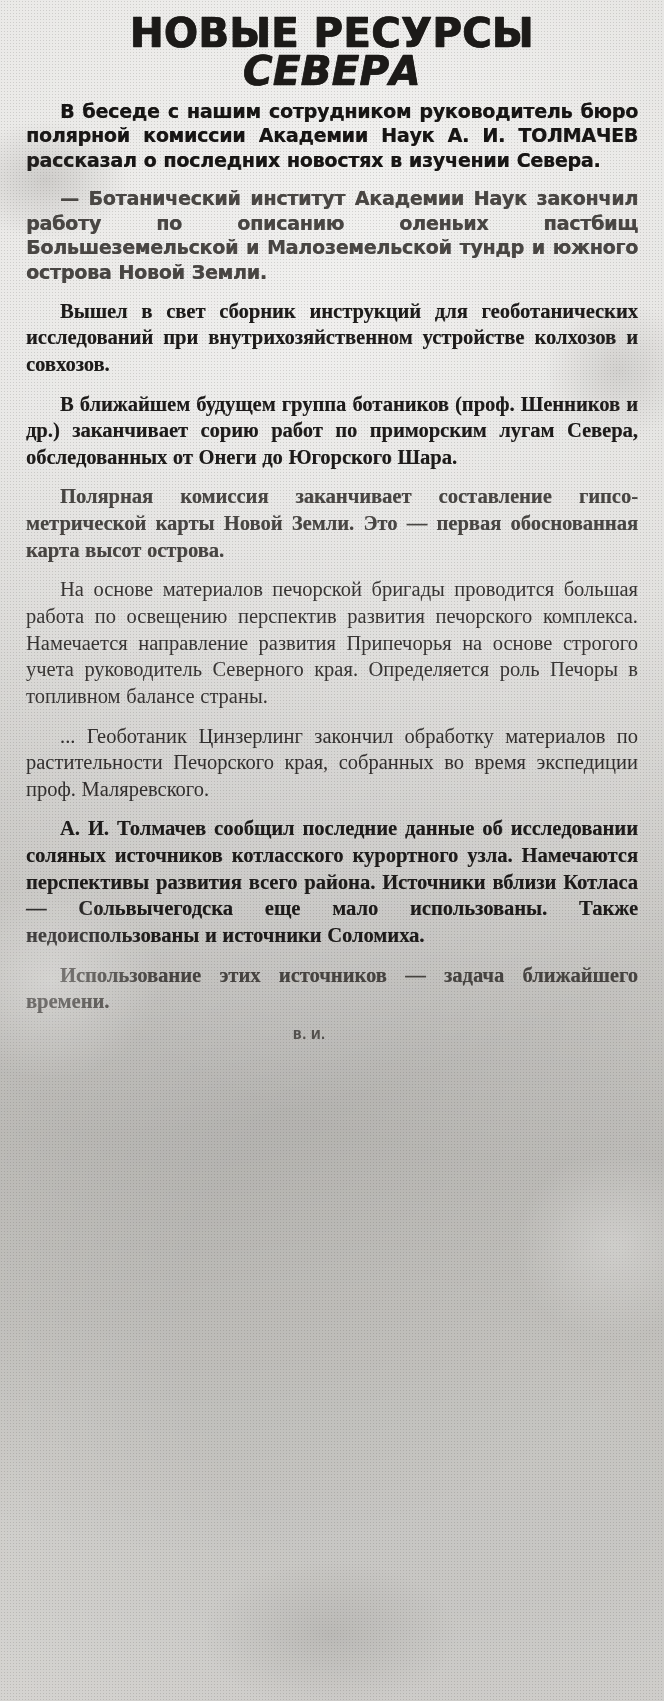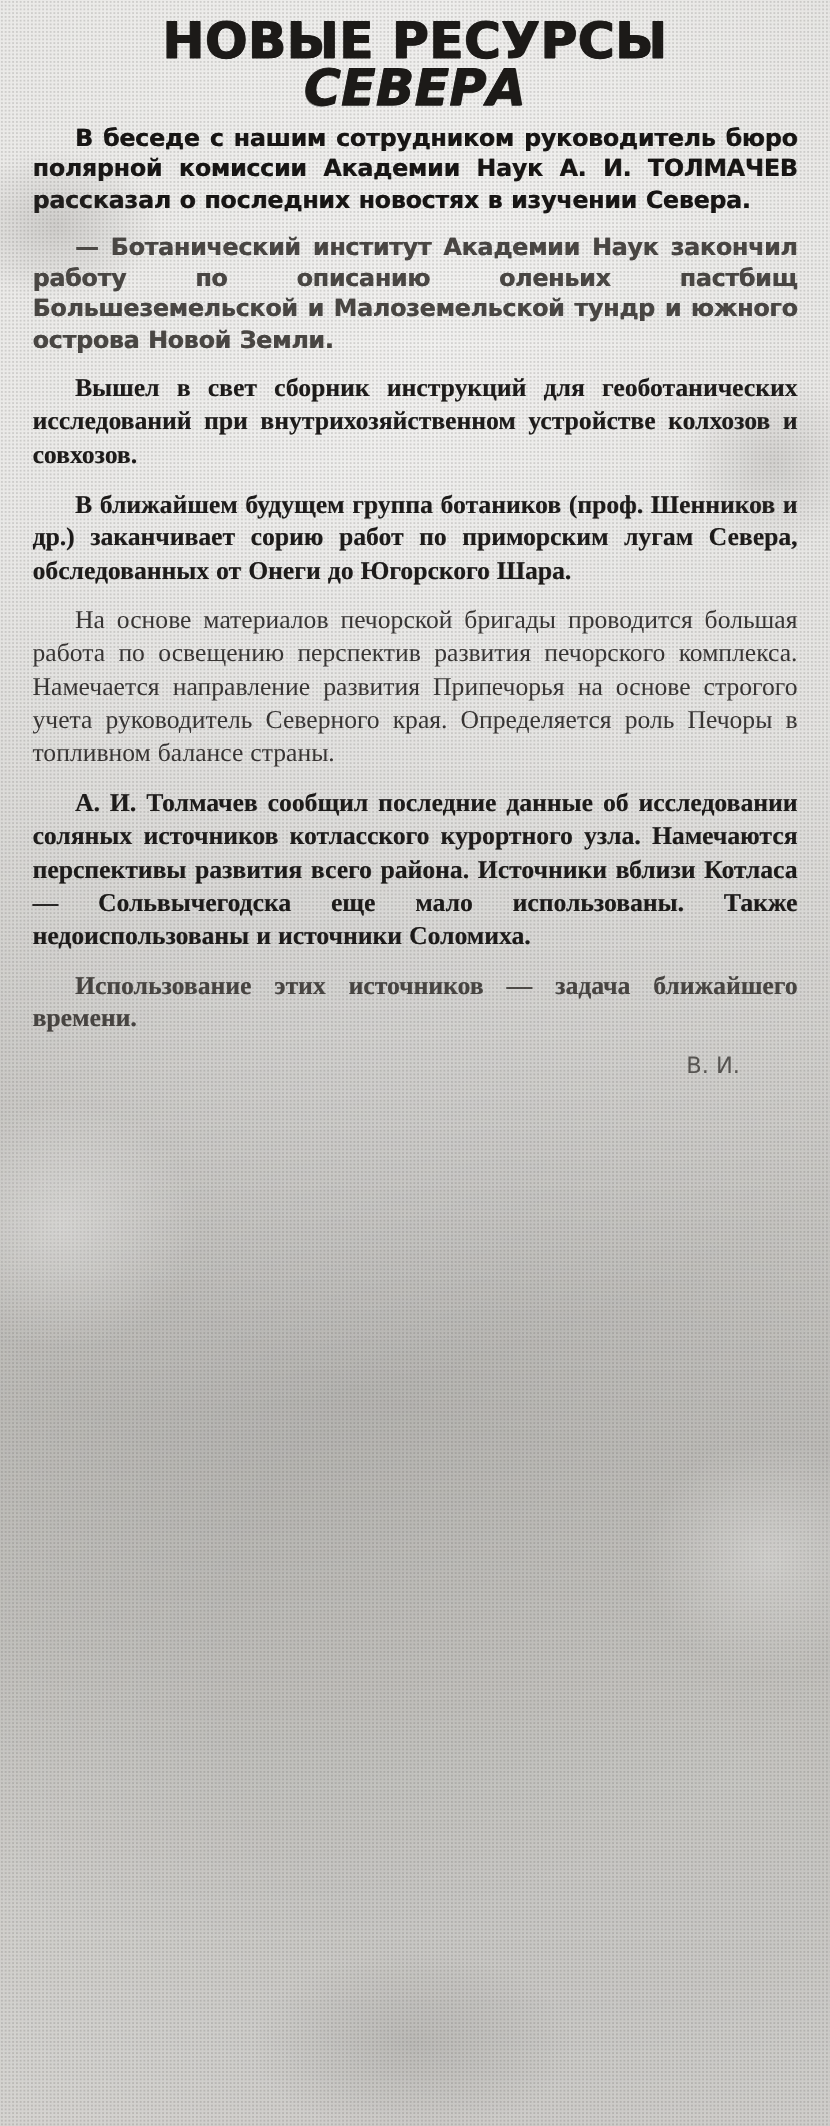--- a/index.html
+++ b/index.html
@@ -89,24 +89,24 @@
     opacity: 0.93;
   }
   p.veryfaded {
     color: #4a4744;
     opacity: 0.9;
   }
   p.mix {
     color: #262322;
   }
   .tail {
-    text-align: right;
+    text-align: center;
     font-family: "DejaVu Sans", sans-serif;
-    font-weight: normal;
-    font-size: 18px;
+    font-weight: bold;
+    font-size: 12px;
     color: #3a3734;
     margin-top: 2px;
     padding-right: 46px;
     opacity: 0.8;
   }
   
   .blotch {
     position: absolute;
     z-index: 4;
     pointer-events: none;
@@ -130,19 +130,21 @@
     <h1 class="headline">
       <span>НОВЫЕ РЕСУРСЫ</span>
       <span class="l2">СЕВЕРА</span>
     </h1>
 
     <div class="body">
       <p class="bold">В беседе с нашим сотрудником руководитель бюро полярной комиссии Академии Наук А. И. ТОЛМАЧЕВ рассказал о последних новостях в изучении Севера.</p>
       <p class="bold faded">— Ботанический институт Академии Наук закончил работу по описанию оленьих пастбищ Большеземельской и Малоземельской тундр и южного острова Новой Земли.</p>
       <p class="semi">Вышел в свет сборник инструкций для геоботанических исследований при внутрихозяйственном устройстве колхозов и совхозов.</p>
       <p class="semi">В ближайшем будущем группа ботаников (проф. Шенников и др.) заканчивает сорию работ по приморским лугам Севера, обследованных от Онеги до Югорского Шара.</p>
+      <p class="semi faded">Полярная комиссия заканчивает составление гипсо-метрической карты Новой Земли. Это — первая обоснованная карта высот острова.</p>
       <p class="mix veryfaded">На основе материалов печорской бригады проводится большая работа по освещению перспектив развития печорского комплекса. Намечается направление развития Припечорья на основе строгого учета руководитель Северного края. Определяется роль Печоры в топливном балансе страны.</p>
+      <p class="mix faded">... Геоботаник Цинзерлинг закончил обработку материалов по растительности Печорского края, собранных во время экспедиции проф. Маляревского.</p>
       <p class="semi">А. И. Толмачев сообщил последние данные об исследовании соляных источников котласского курортного узла. Намечаются перспективы развития всего района. Источники вблизи Котласа — Сольвычегодска еще мало использованы. Также недоиспользованы и источники Соломиха.</p>
       <p class="semi faded">Использование этих источников — задача ближайшего времени.</p>
       <div class="tail">В. И.</div>
     </div>
   </div>
 </div>
 
 </body></html>

